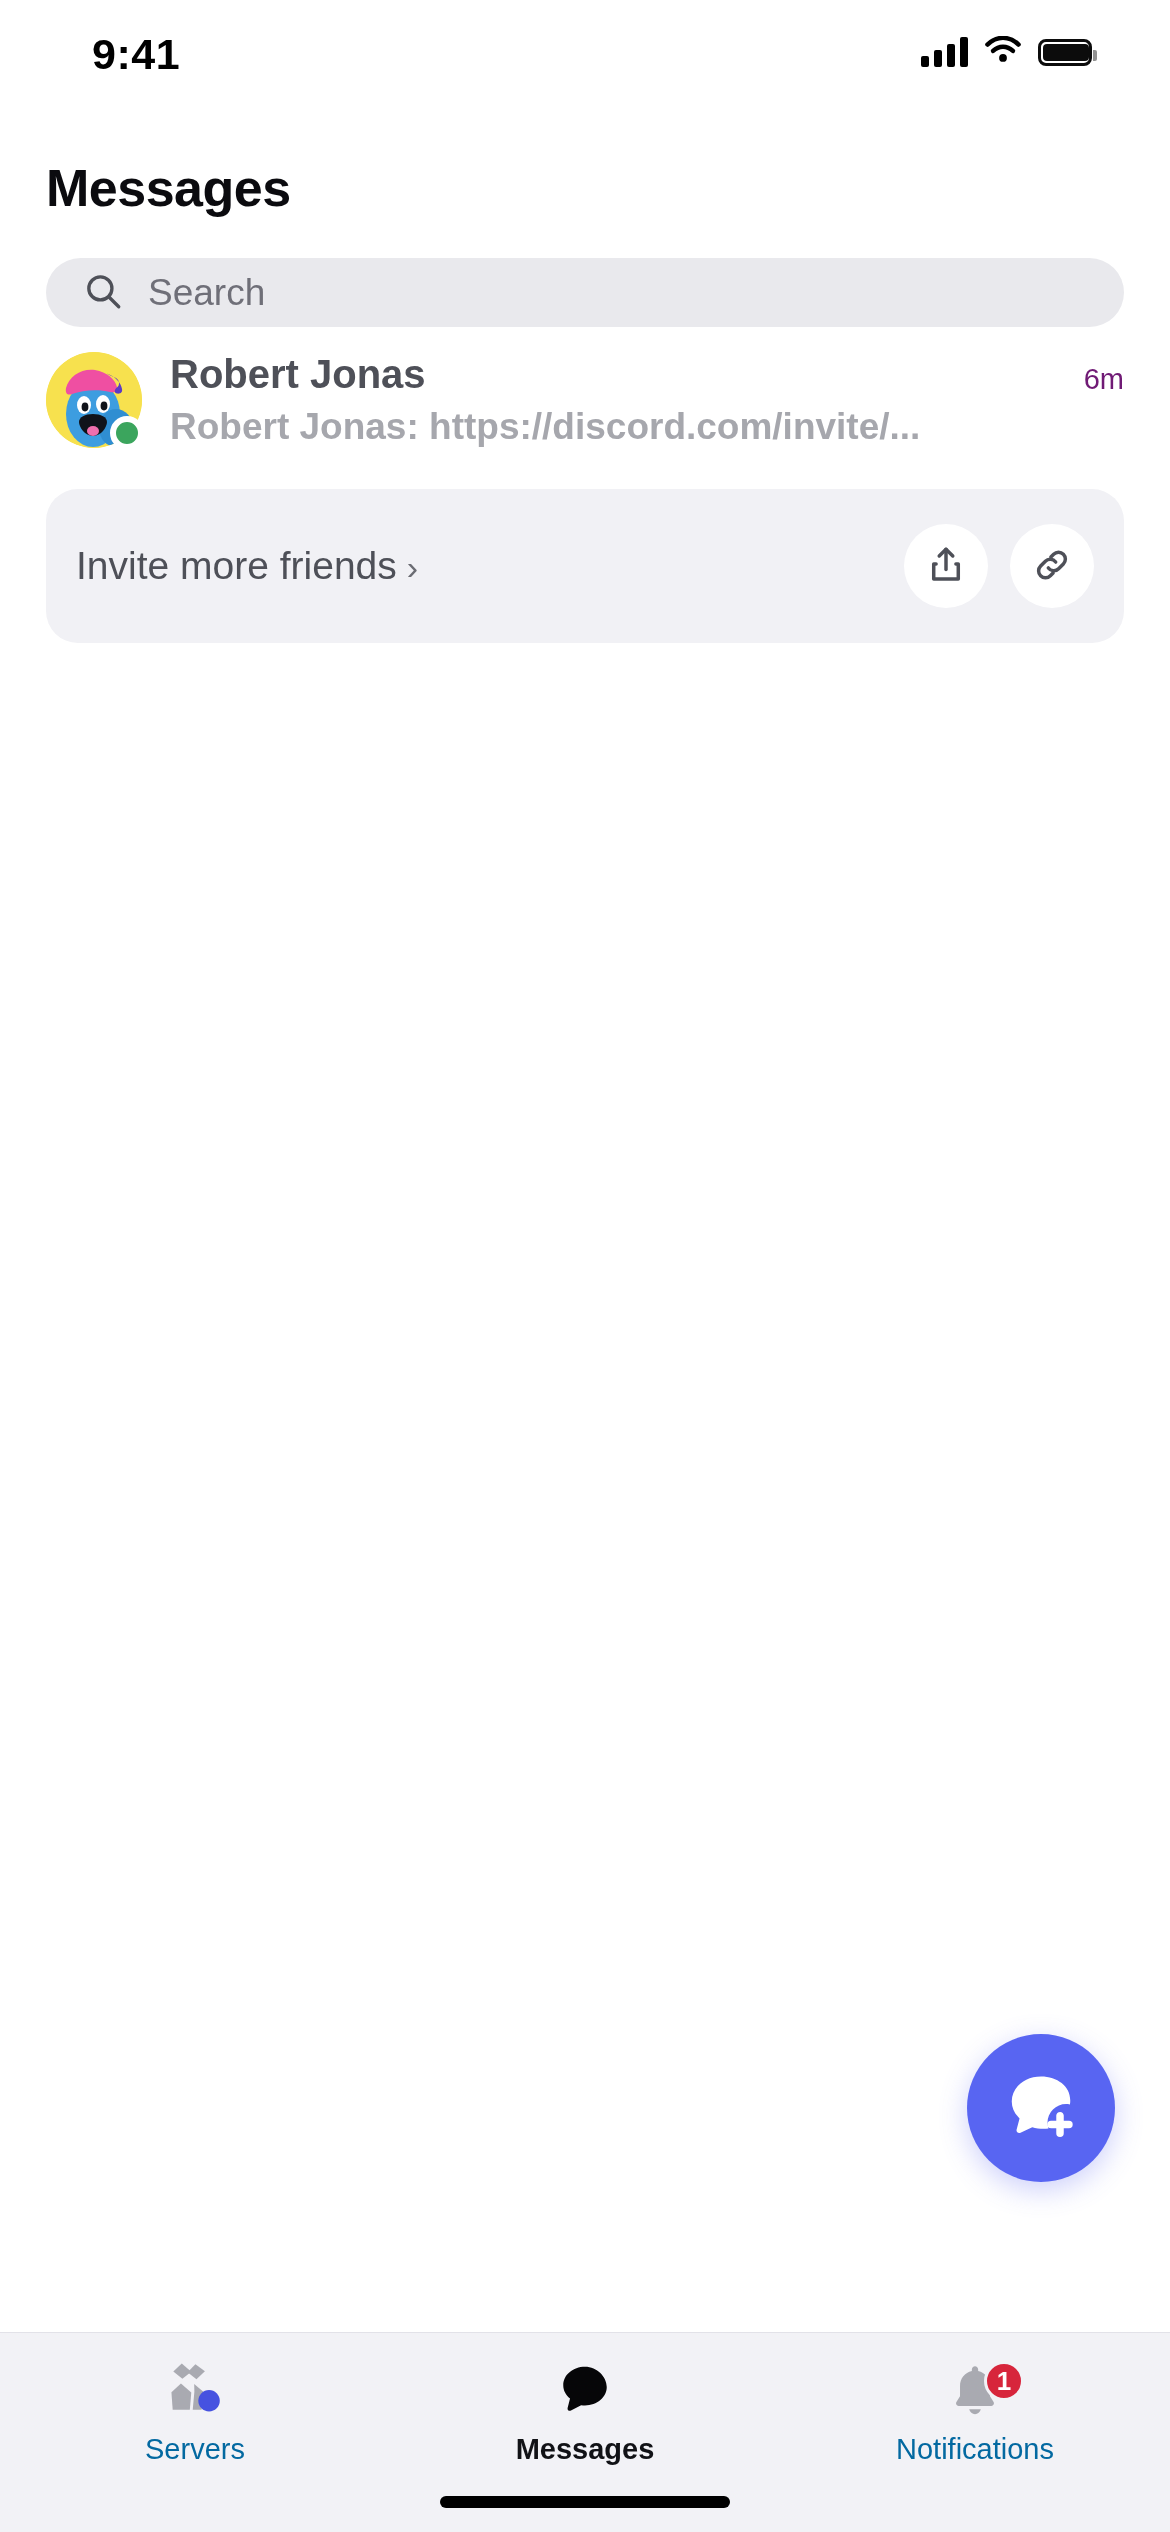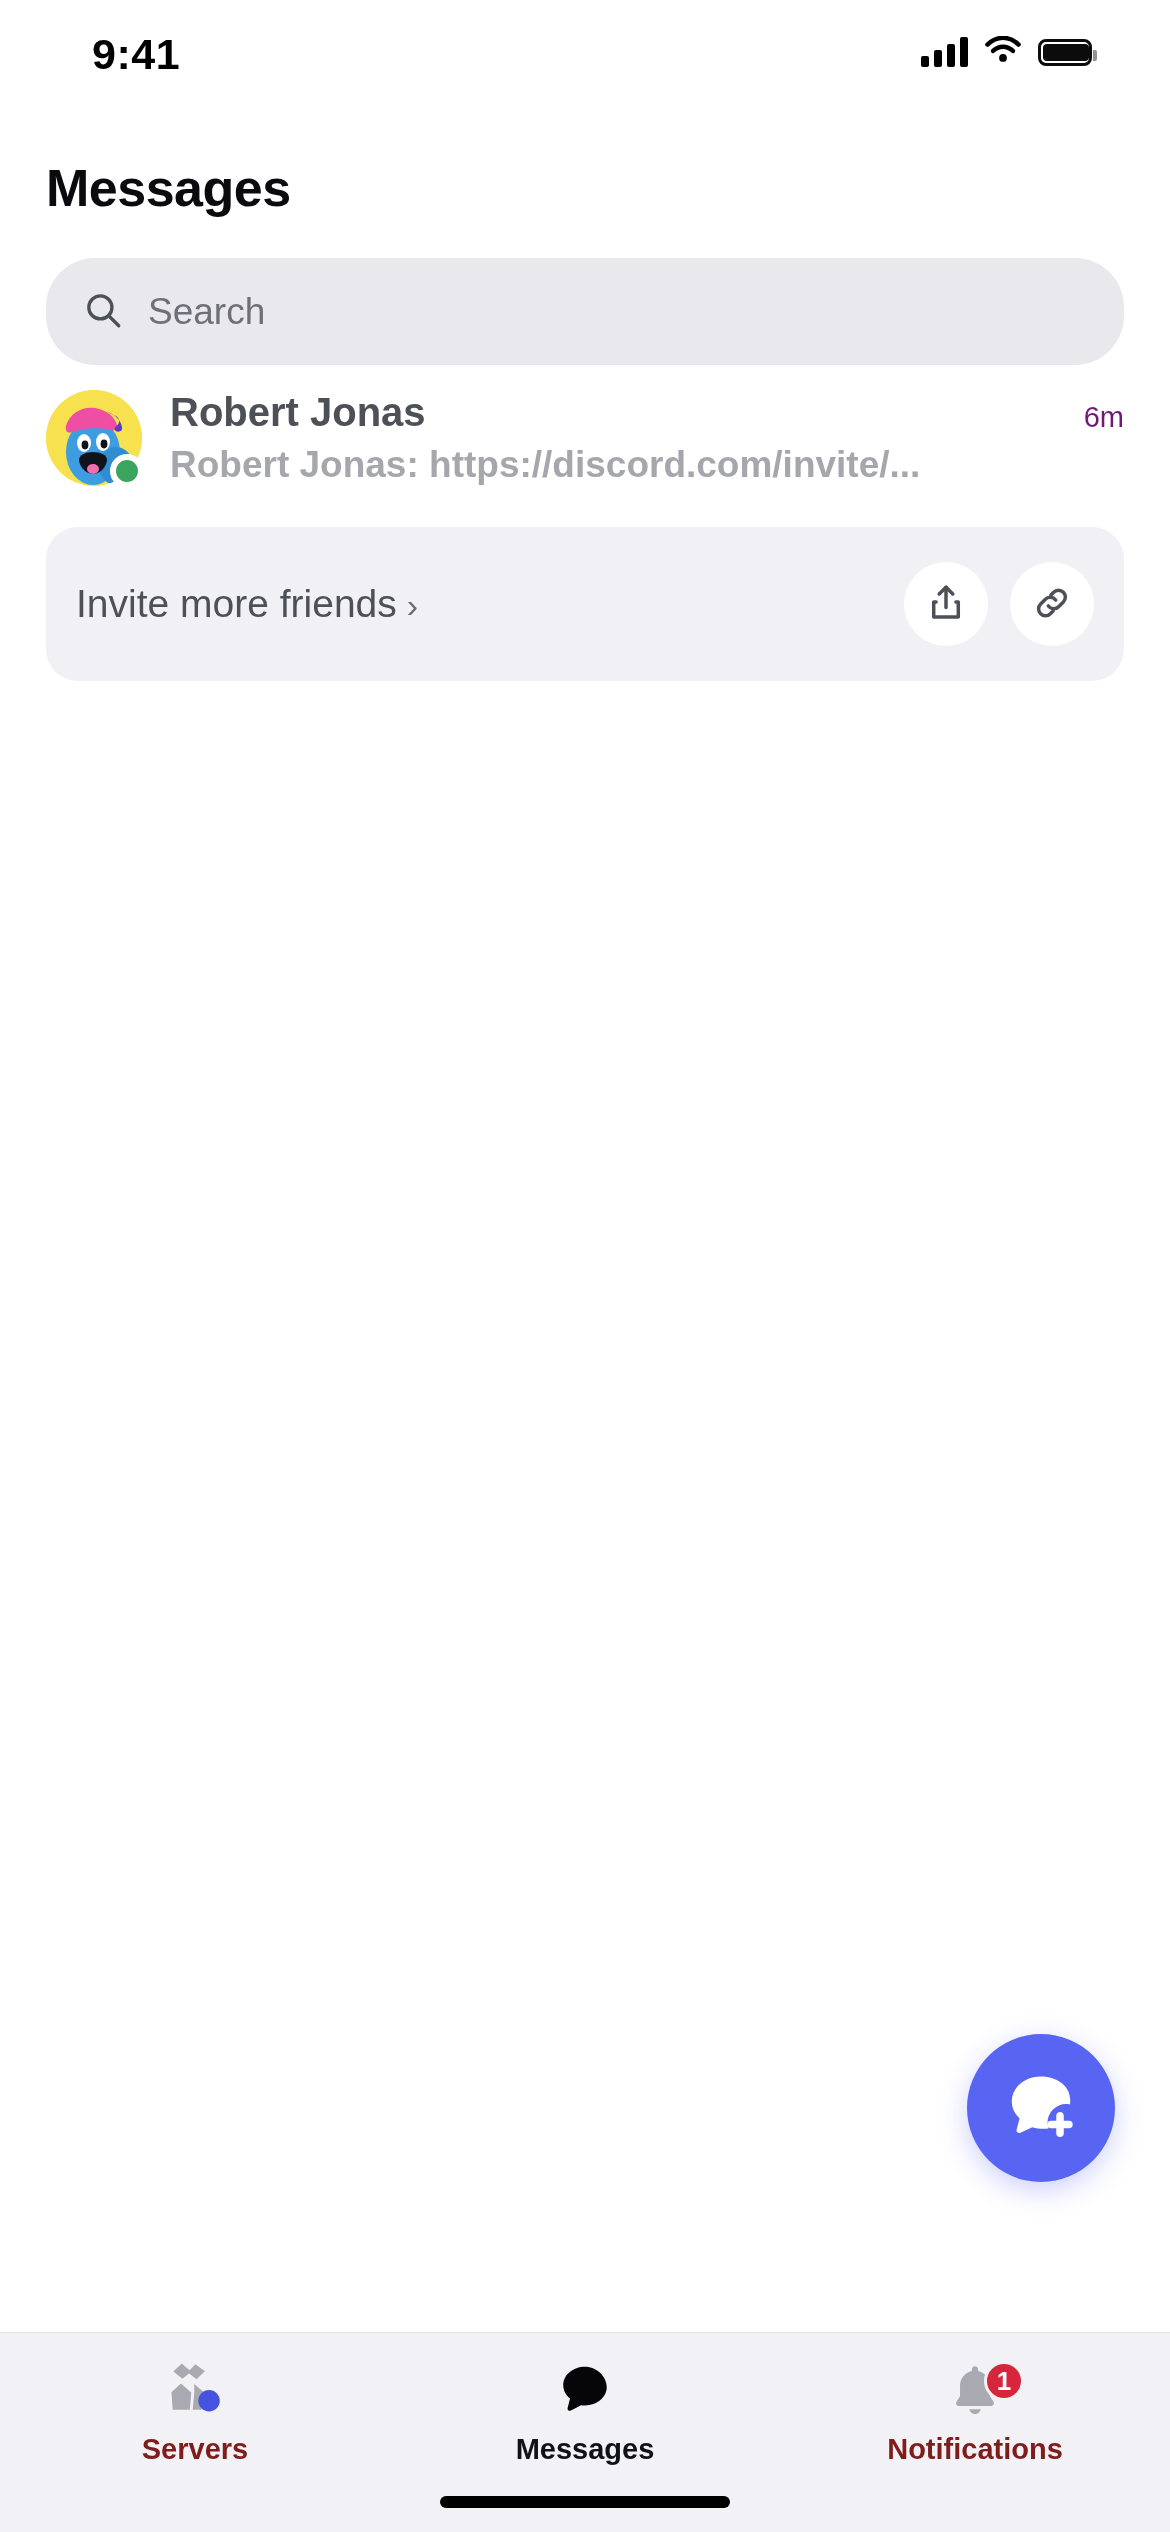--- a/index.html
+++ b/index.html
@@ -36,21 +36,21 @@
   .add-friends {
     display:flex; align-items:center; gap:16px;
     background:#e9e9ed; border:none; border-radius:999px;
     padding:18px 34px 18px 30px; cursor:pointer;
   }
   .add-friends .label { font-size:35px; font-weight:700; color:#1b1b1f; }
 
   
   .search-wrap { padding:14px 46px 0 46px; }
   .search-bar {
-    height:107px; background:#e9e9ed; border-radius:49px;
+    height:69px; background:#e9e9ed; border-radius:49px;
     display:flex; align-items:center; gap:24px; padding:0 36px;
     cursor:text;
   }
   .search-bar .ph { font-size:37px; color:#6f6f78; }
 
   
   .dm-list { padding:8px 0 0 0; }
   .dm-row { display:flex; align-items:center; padding:14px 46px; gap:28px; cursor:pointer; }
   .avatar-wrap { position:relative; flex:0 0 96px; width:96px; height:96px; }
   .avatar { width:96px; height:96px; border-radius:50%; overflow:hidden; background:#f7e14e; position:relative; }
@@ -93,21 +93,21 @@
   }
 
   
   .spacer { flex:1 1 auto; }
   .tabbar {
     flex:0 0 200px; background:#f2f2f6; border-top:1px solid #e2e2e8;
     display:flex; align-items:flex-start; padding-top:26px;
   }
   .tab { flex:1 1 0; display:flex; flex-direction:column; align-items:center; gap:12px; cursor:pointer; }
   .tab .ic { position:relative; height:62px; display:flex; align-items:center; justify-content:center; }
-  .tab .tlabel { font-size:29px; color:#7f1d1d; font-weight:700; }
+  .tab .tlabel { font-size:29px; color:#0369a1; font-weight:400; }
   .tab.active .tlabel { color:#111216; font-weight:700; }
   .badge {
     position:absolute; right:-18px; top:2px; min-width:40px; height:40px;
     border-radius:20px; background:#d7253b; color:#fff; font-size:26px; font-weight:700;
     display:flex; align-items:center; justify-content:center; padding:0 9px;
     border:3px solid #f2f2f6;
   }
   .you-av { width:56px; height:56px; border-radius:50%; overflow:hidden; background:#c9cacf; position:relative; }
   .home-ind {
     position:absolute; left:50%; transform:translateX(-50%); bottom:24px;

